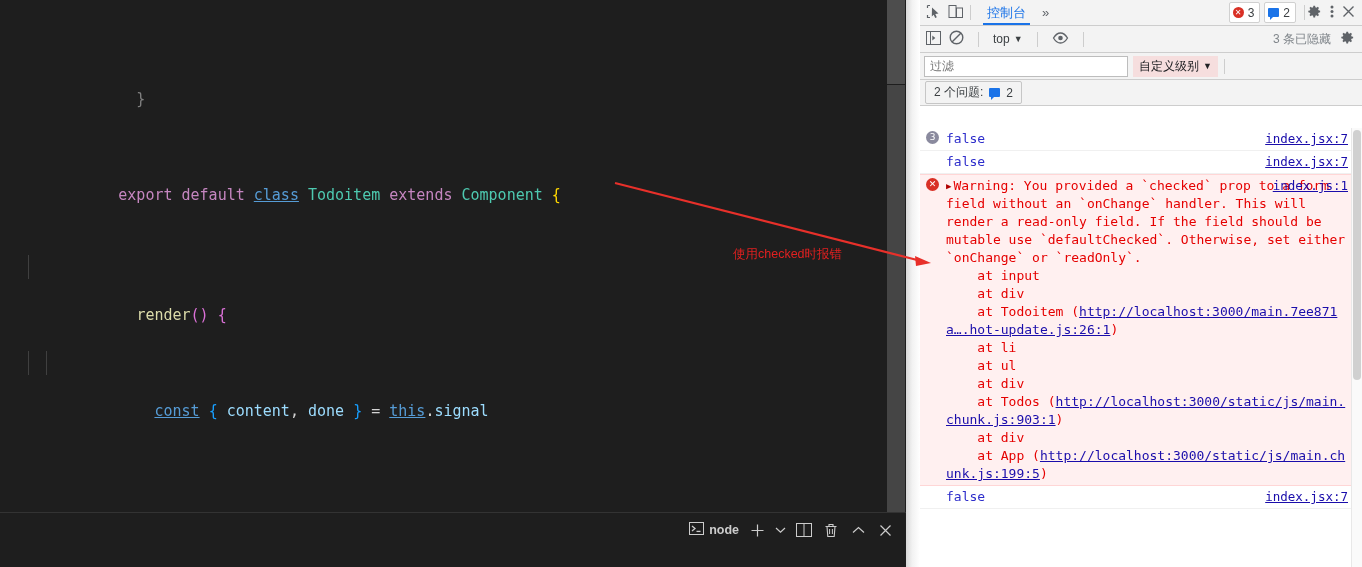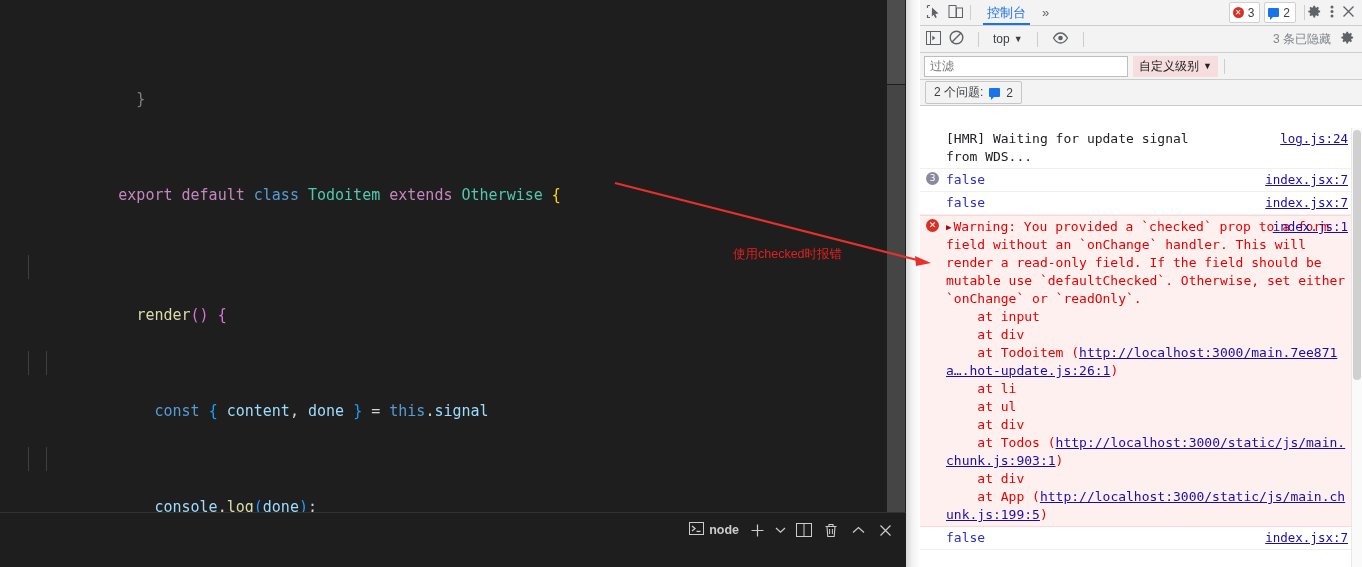--- a/index.html
+++ b/index.html
@@ -24,21 +24,21 @@
     position: absolute; left: 0; top: -9px;
     font-family: "DejaVu Sans Mono", "Liberation Mono", monospace;
     font-size: 15px; line-height: 24px;
     white-space: pre;
   }
   .code .ln { position: relative; height: 24px; padding-left: 28px; }
   .guide {
     position: absolute; top: 0; width: 1px; height: 24px; background: #404040;
   }
   .tok-kw   { color: #c586c0; }
-  .tok-kw2  { color: #569cd6; }
+  .tok-kw2  { color: #569cd6; text-decoration: underline; }
   .tok-cls  { color: #4ec9b0; }
   .tok-fn   { color: #dcdcaa; }
   .tok-var  { color: #9cdcfe; }
   .tok-prop { color: #9cdcfe; }
   .tok-punc { color: #d4d4d4; }
   .tok-brk1 { color: #ffd700; }
   .tok-brk2 { color: #da70d6; }
   .tok-brk3 { color: #179fff; }
   .tok-gray { color: #808080; }
 
@@ -234,37 +234,33 @@
   <div class="vscode">
 
     <div class="editor">
       <div class="code">
 
         <div class="ln">
           <span class="tok-gray">  }</span>
         </div>
 
         <div class="ln">
-          <span class="tok-kw">export</span> <span class="tok-kw">default</span> <span class="tok-kw2">class</span> <span class="tok-cls">Todoitem</span> <span class="tok-kw">extends</span> <span class="tok-cls">Otherwise</span> <span class="tok-brk1">{</span>
+          <span class="tok-kw">export</span> <span class="tok-kw">default</span> <span class="tok-kw2">class</span> <span class="tok-cls">Todoitem</span> <span class="tok-kw">extends</span> <span class="tok-cls">Component</span> <span class="tok-brk1">{</span>
         </div>
 
         <div class="ln">
           <span class="guide" style="left:28px"></span>
           <span>  </span><span class="tok-fn">render</span><span class="tok-brk2">()</span> <span class="tok-brk2">{</span>
         </div>
 
         <div class="ln">
           <span class="guide" style="left:28px"></span><span class="guide" style="left:46px"></span>
           <span>    </span><span class="tok-kw2">const</span> <span class="tok-brk3">{</span> <span class="tok-var">content</span><span class="tok-punc">,</span> <span class="tok-var">done</span> <span class="tok-brk3">}</span> <span class="tok-punc">=</span> <span class="tok-kw2">this</span><span class="tok-punc">.</span><span class="tok-prop">signal</span>
         </div>
 
-        <div class="ln">
-          <span class="guide" style="left:28px"></span><span class="guide" style="left:46px"></span>
-          <span>    </span><span class="tok-var">console</span><span class="tok-punc">.</span><span class="tok-fn">log</span><span class="tok-brk3">(</span><span class="tok-var">done</span><span class="tok-brk3">)</span><span class="tok-punc">;</span>
-        </div>
 
         
 
         
 
         
 
         
 
         
@@ -440,24 +436,20 @@
     <div class="dt-issues">
       <span class="issue-chip">
         <span>2 个问题:</span>
         <span class="msg-ico"></span>
         <span>2</span>
       </span>
     </div>
 
     <div class="dt-console">
 
-      <div class="msg">
-        <span class="body" style="display:inline-block;max-width:270px">[HMR] Waiting for update signal from WDS...</span>
-        <a class="link">log.js:24</a>
-      </div>
 
       <div class="msg info">
         <span class="gico">3</span>
         <span class="body">false</span>
         <a class="link">index.jsx:7</a>
       </div>
 
       <div class="msg info">
         <span class="body">false</span>
         <a class="link">index.jsx:7</a>

